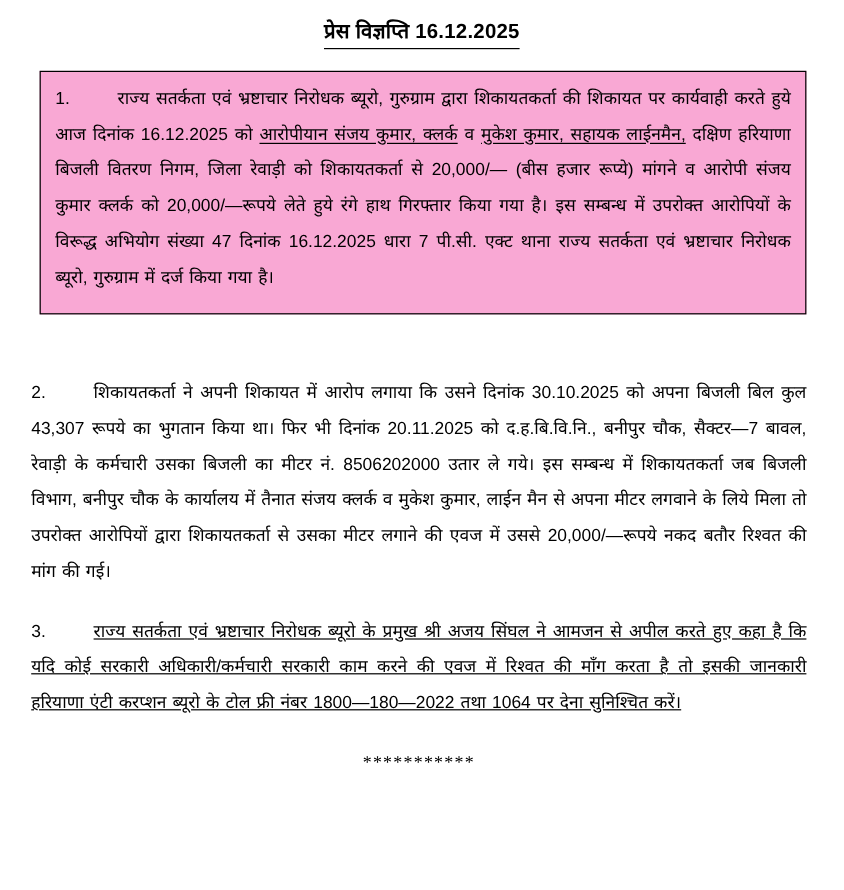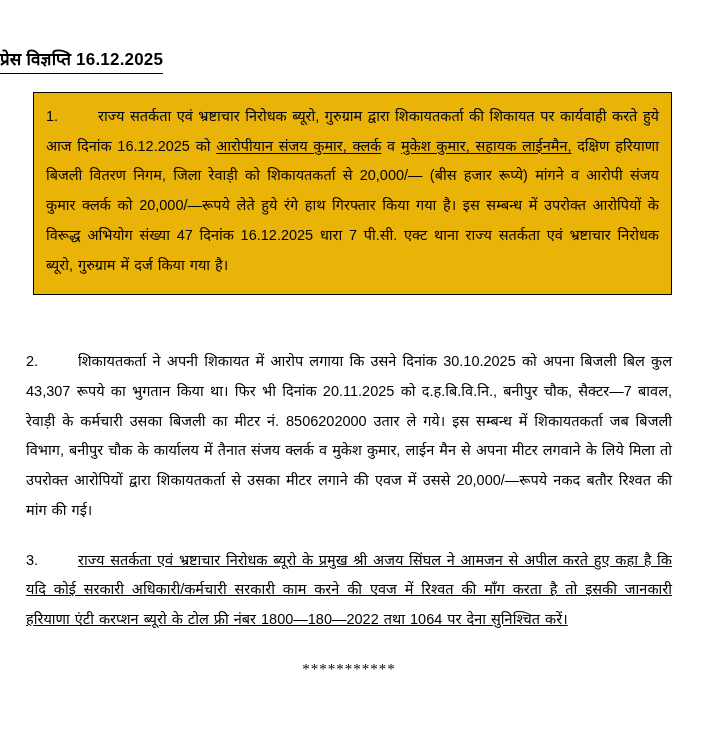--- a/index.html
+++ b/index.html
@@ -20,40 +20,40 @@
   .page {
     position: relative;
     width: 703px;
     height: 742px;
     box-sizing: border-box;
     padding: 0;
   }
 
   
   .title-row {
+    text-align: center;
     padding-top: 16px;
     padding-bottom: 10px;
-    margin-top: 33px;
   }
   .doc-title {
     display: inline-block;
     font-size: 17px;
     font-weight: 700;
     letter-spacing: 0.2px;
     border-bottom: 1.5px solid #000;
     padding-bottom: 1px;
     line-height: 1.35;
     white-space: nowrap;
   }
 
   
   .highlight-box {
     margin: 8px 31px 0 33px;
     border: 1.2px solid #000000;
-    background: #eab308;
+    background: #f9a8d4;
     box-sizing: border-box;
     padding: 9px 12px 14px 12px;
   }
   .highlight-box .para {
     margin: 0;
     font-size: 14.5px;
     line-height: 2.05;
     text-align: justify;
     text-justify: inter-word;
     word-spacing: 1px;

